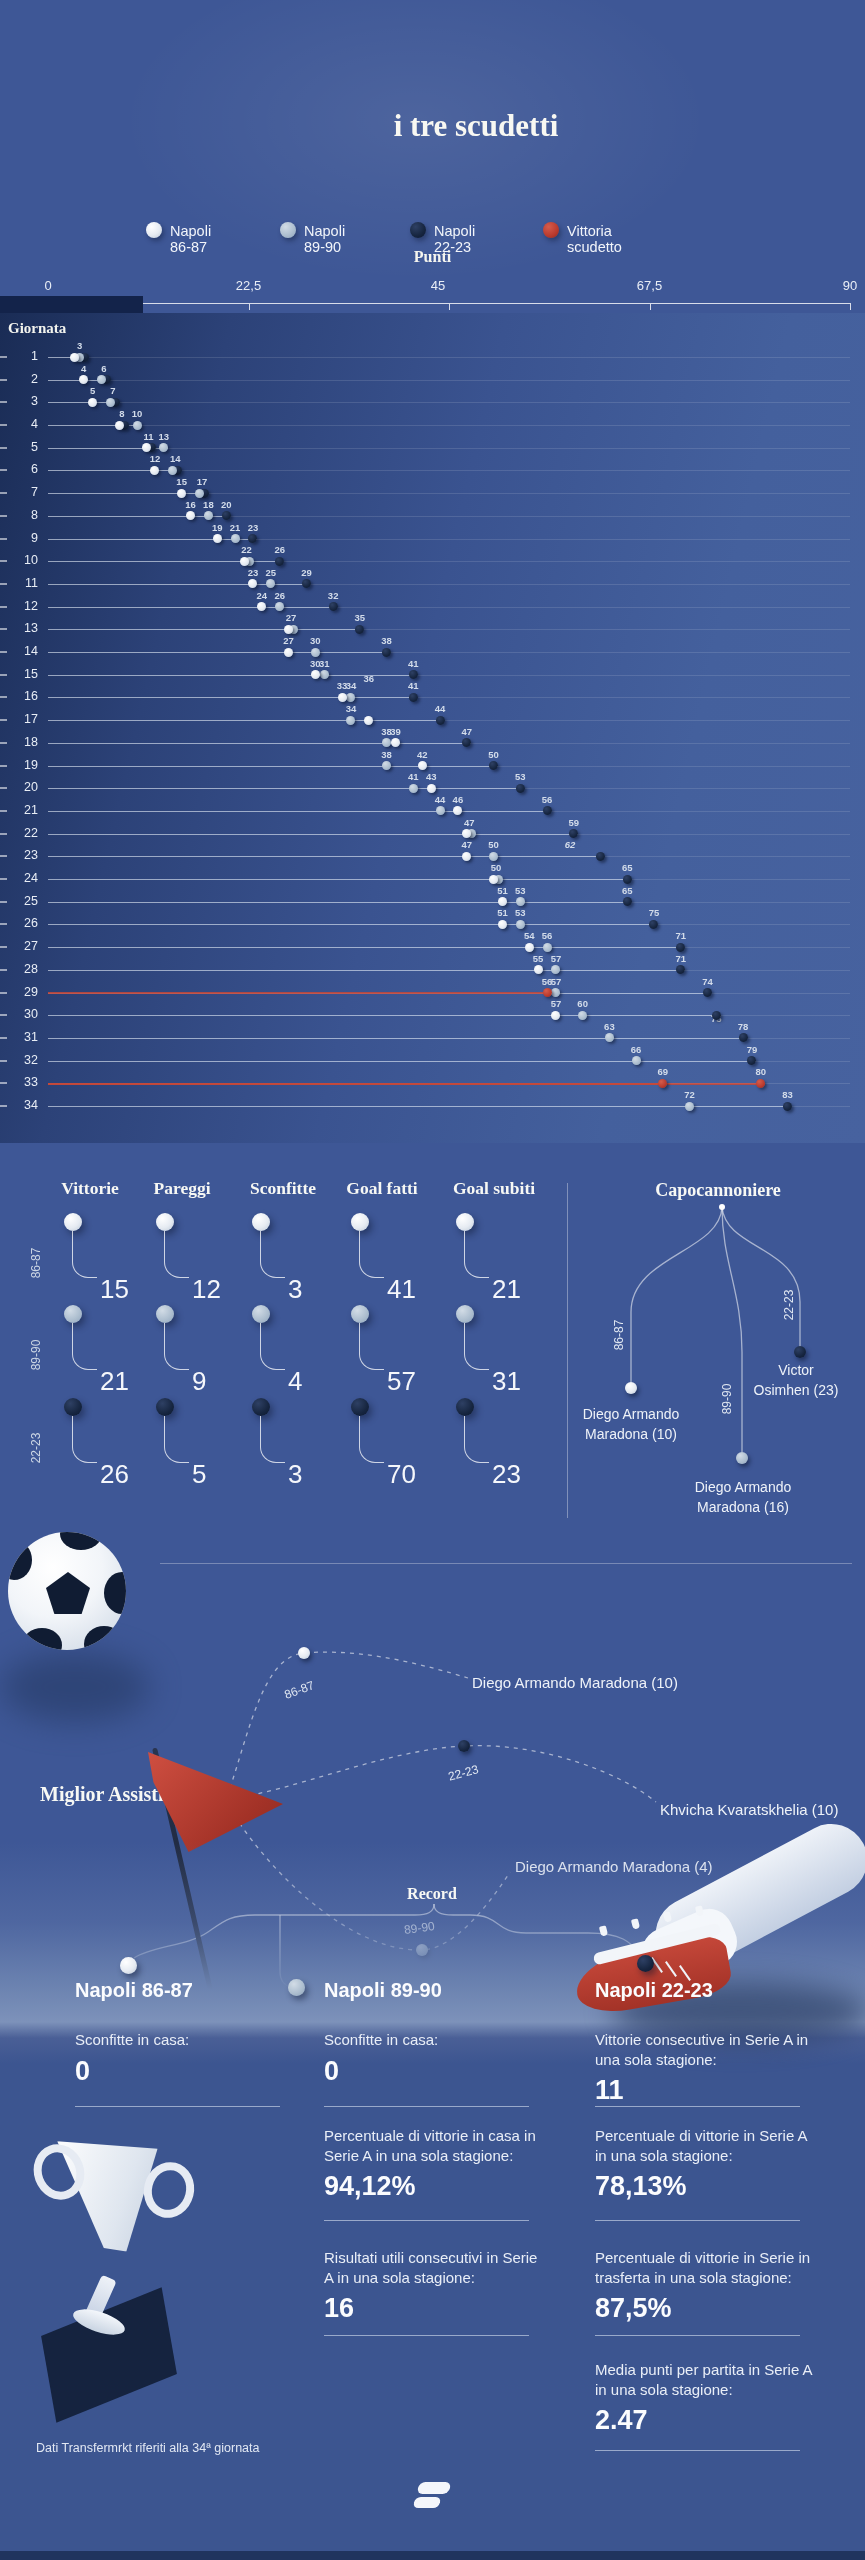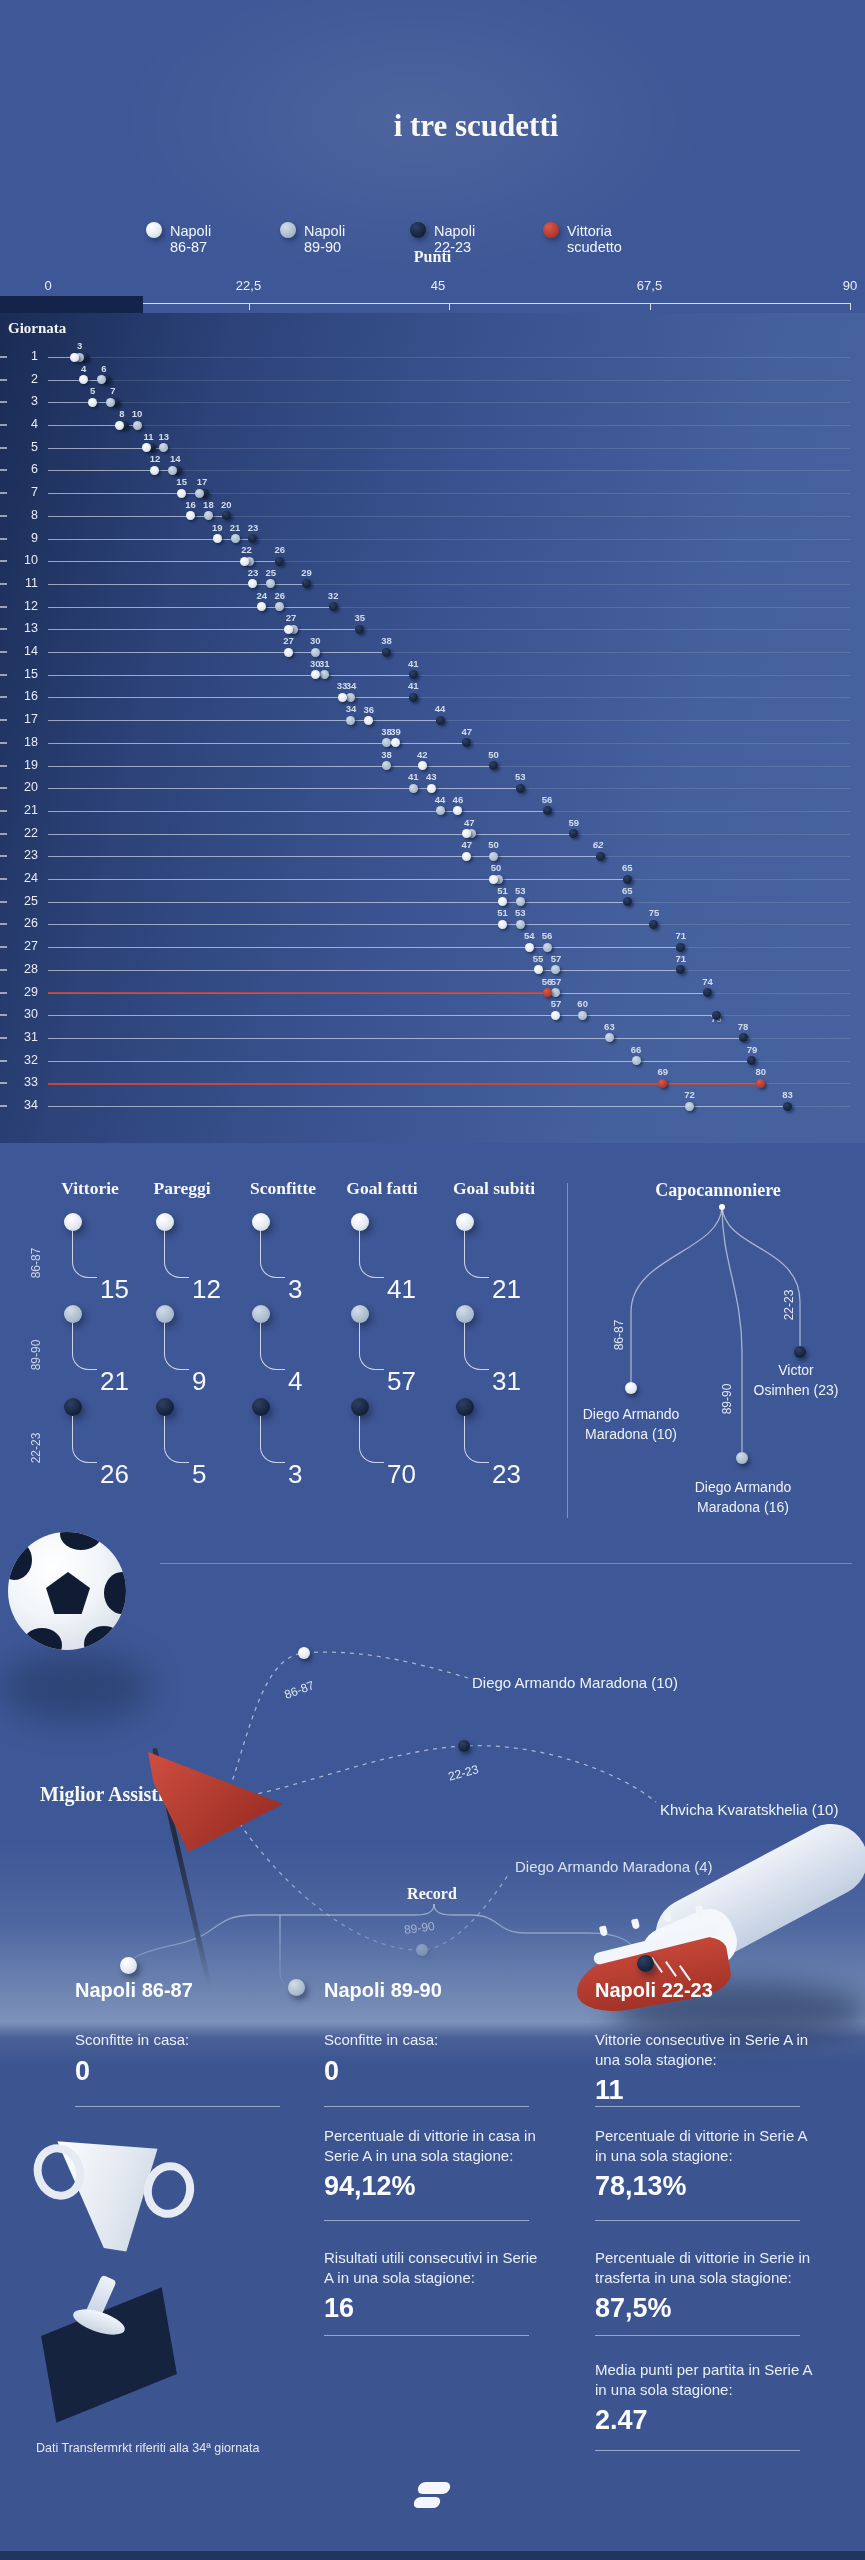--- a/index.html
+++ b/index.html
@@ -287,21 +287,21 @@
       <div class="abs dot-label" style="left: 350.978px; top: 680.455px;">34</div>
       <div class="abs cdot" style="left: 408.856px; top: 692.955px; background: radial-gradient(circle at 35% 30%, rgb(46, 64, 100), rgb(22, 37, 63) 60%, rgb(13, 24, 48)); z-index: 21;"></div>
       <div class="abs dot-label" style="left: 413.356px; top: 680.455px;">41</div>
       <div class="abs row-dash" style="top: 719.152px;"></div>
       <div class="abs row-num" style="top: 712.152px;">17</div>
       <div class="abs grid-line" style="left: 48px; top: 720.152px; width: 802px;"></div>
       <div class="abs row-line" style="left: 48px; top: 720.152px; width: 396.089px;"></div>
       <div class="abs cdot" style="left: 346.478px; top: 715.652px; background: radial-gradient(circle at 35% 30%, rgb(210, 220, 230), rgb(174, 191, 208) 55%, rgb(142, 164, 186)); z-index: 22;"></div>
       <div class="abs dot-label" style="left: 350.978px; top: 703.152px;">34</div>
       <div class="abs cdot" style="left: 364.3px; top: 715.652px; background: radial-gradient(circle at 35% 30%, rgb(255, 255, 255), rgb(230, 235, 242) 55%, rgb(188, 200, 214)); z-index: 23;"></div>
-      <div class="abs dot-label" style="left: 368.8px; top: 704px;">36</div>
+      <div class="abs dot-label" style="left: 368.8px; top: 673px;">36</div>
       <div class="abs cdot" style="left: 435.589px; top: 715.652px; background: radial-gradient(circle at 35% 30%, rgb(46, 64, 100), rgb(22, 37, 63) 60%, rgb(13, 24, 48)); z-index: 21;"></div>
       <div class="abs dot-label" style="left: 440.089px; top: 703.152px;">44</div>
       <div class="abs row-dash" style="top: 741.849px;"></div>
       <div class="abs row-num" style="top: 734.849px;">18</div>
       <div class="abs grid-line" style="left: 48px; top: 742.849px; width: 802px;"></div>
       <div class="abs row-line" style="left: 48px; top: 742.849px; width: 422.822px;"></div>
       <div class="abs cdot" style="left: 382.122px; top: 738.349px; background: radial-gradient(circle at 35% 30%, rgb(210, 220, 230), rgb(174, 191, 208) 55%, rgb(142, 164, 186)); z-index: 22;"></div>
       <div class="abs dot-label" style="left: 386.622px; top: 725.849px;">38</div>
       <div class="abs cdot" style="left: 391.033px; top: 738.349px; background: radial-gradient(circle at 35% 30%, rgb(255, 255, 255), rgb(230, 235, 242) 55%, rgb(188, 200, 214)); z-index: 23;"></div>
       <div class="abs dot-label" style="left: 395.533px; top: 725.849px;">39</div>
@@ -348,21 +348,21 @@
       <div class="abs dot-label" style="left: 573.756px; top: 816.637px;">59</div>
       <div class="abs row-dash" style="top: 855.334px;"></div>
       <div class="abs row-num" style="top: 848.334px;">23</div>
       <div class="abs grid-line" style="left: 48px; top: 856.334px; width: 802px;"></div>
       <div class="abs row-line" style="left: 48px; top: 856.334px; width: 556.489px;"></div>
       <div class="abs cdot" style="left: 462.322px; top: 851.834px; background: radial-gradient(circle at 35% 30%, rgb(255, 255, 255), rgb(230, 235, 242) 55%, rgb(188, 200, 214)); z-index: 23;"></div>
       <div class="abs dot-label" style="left: 466.822px; top: 839.334px;">47</div>
       <div class="abs cdot" style="left: 489.056px; top: 851.834px; background: radial-gradient(circle at 35% 30%, rgb(210, 220, 230), rgb(174, 191, 208) 55%, rgb(142, 164, 186)); z-index: 22;"></div>
       <div class="abs dot-label" style="left: 493.556px; top: 839.334px;">50</div>
       <div class="abs cdot" style="left: 595.989px; top: 851.834px; background: radial-gradient(circle at 35% 30%, rgb(46, 64, 100), rgb(22, 37, 63) 60%, rgb(13, 24, 48)); z-index: 21;"></div>
-      <div class="abs dot-label" style="left: 598px; top: 839.334px; font-style: italic;">62</div>
+      <div class="abs dot-label" style="left: 570px; top: 839.334px; font-style: italic;">62</div>
       <div class="abs row-dash" style="top: 878.031px;"></div>
       <div class="abs row-num" style="top: 871.031px;">24</div>
       <div class="abs grid-line" style="left: 48px; top: 879.031px; width: 802px;"></div>
       <div class="abs row-line" style="left: 48px; top: 879.031px; width: 583.222px;"></div>
       <div class="abs cdot" style="left: 489.056px; top: 874.531px; background: radial-gradient(circle at 35% 30%, rgb(255, 255, 255), rgb(230, 235, 242) 55%, rgb(188, 200, 214)); z-index: 23;"></div>
       <div class="abs cdot" style="left: 494.056px; top: 874.531px; background: radial-gradient(circle at 35% 30%, rgb(210, 220, 230), rgb(174, 191, 208) 55%, rgb(142, 164, 186)); z-index: 22;"></div>
       <div class="abs dot-label" style="left: 496.056px; top: 862.031px;">50</div>
       <div class="abs cdot" style="left: 622.722px; top: 874.531px; background: radial-gradient(circle at 35% 30%, rgb(46, 64, 100), rgb(22, 37, 63) 60%, rgb(13, 24, 48)); z-index: 21;"></div>
       <div class="abs dot-label" style="left: 627.222px; top: 862.031px;">65</div>
       <div class="abs row-dash" style="top: 900.728px;"></div>

